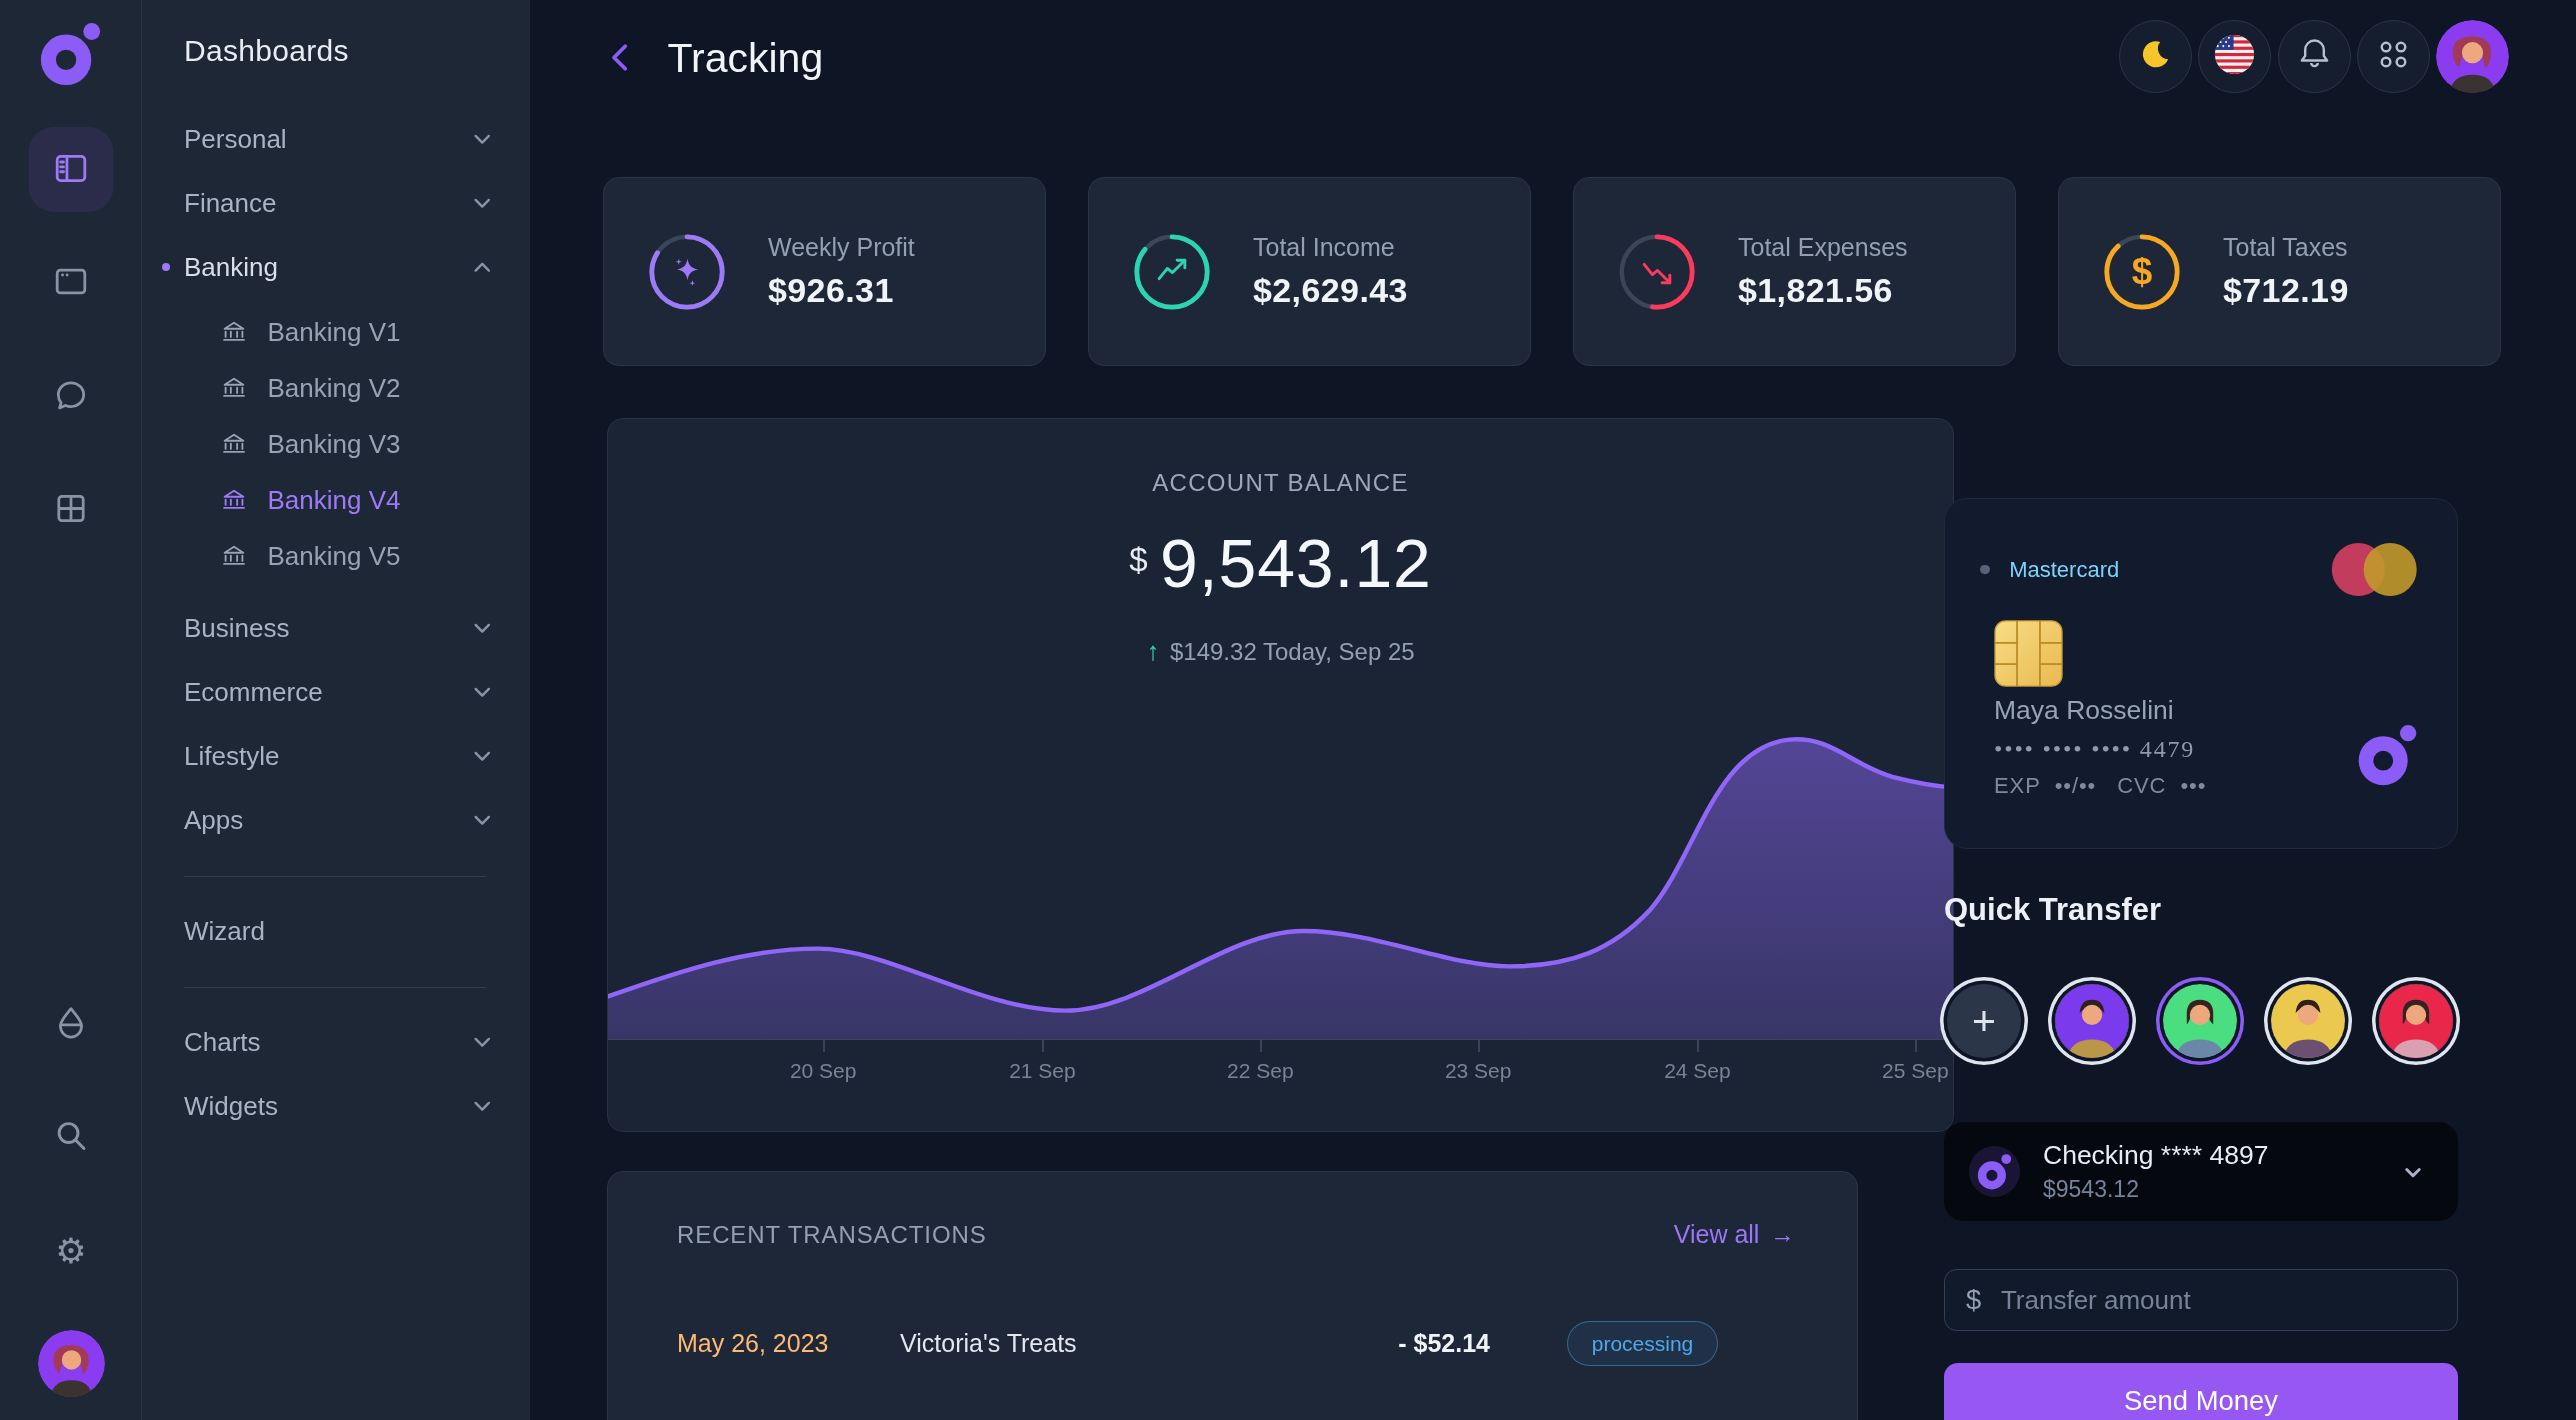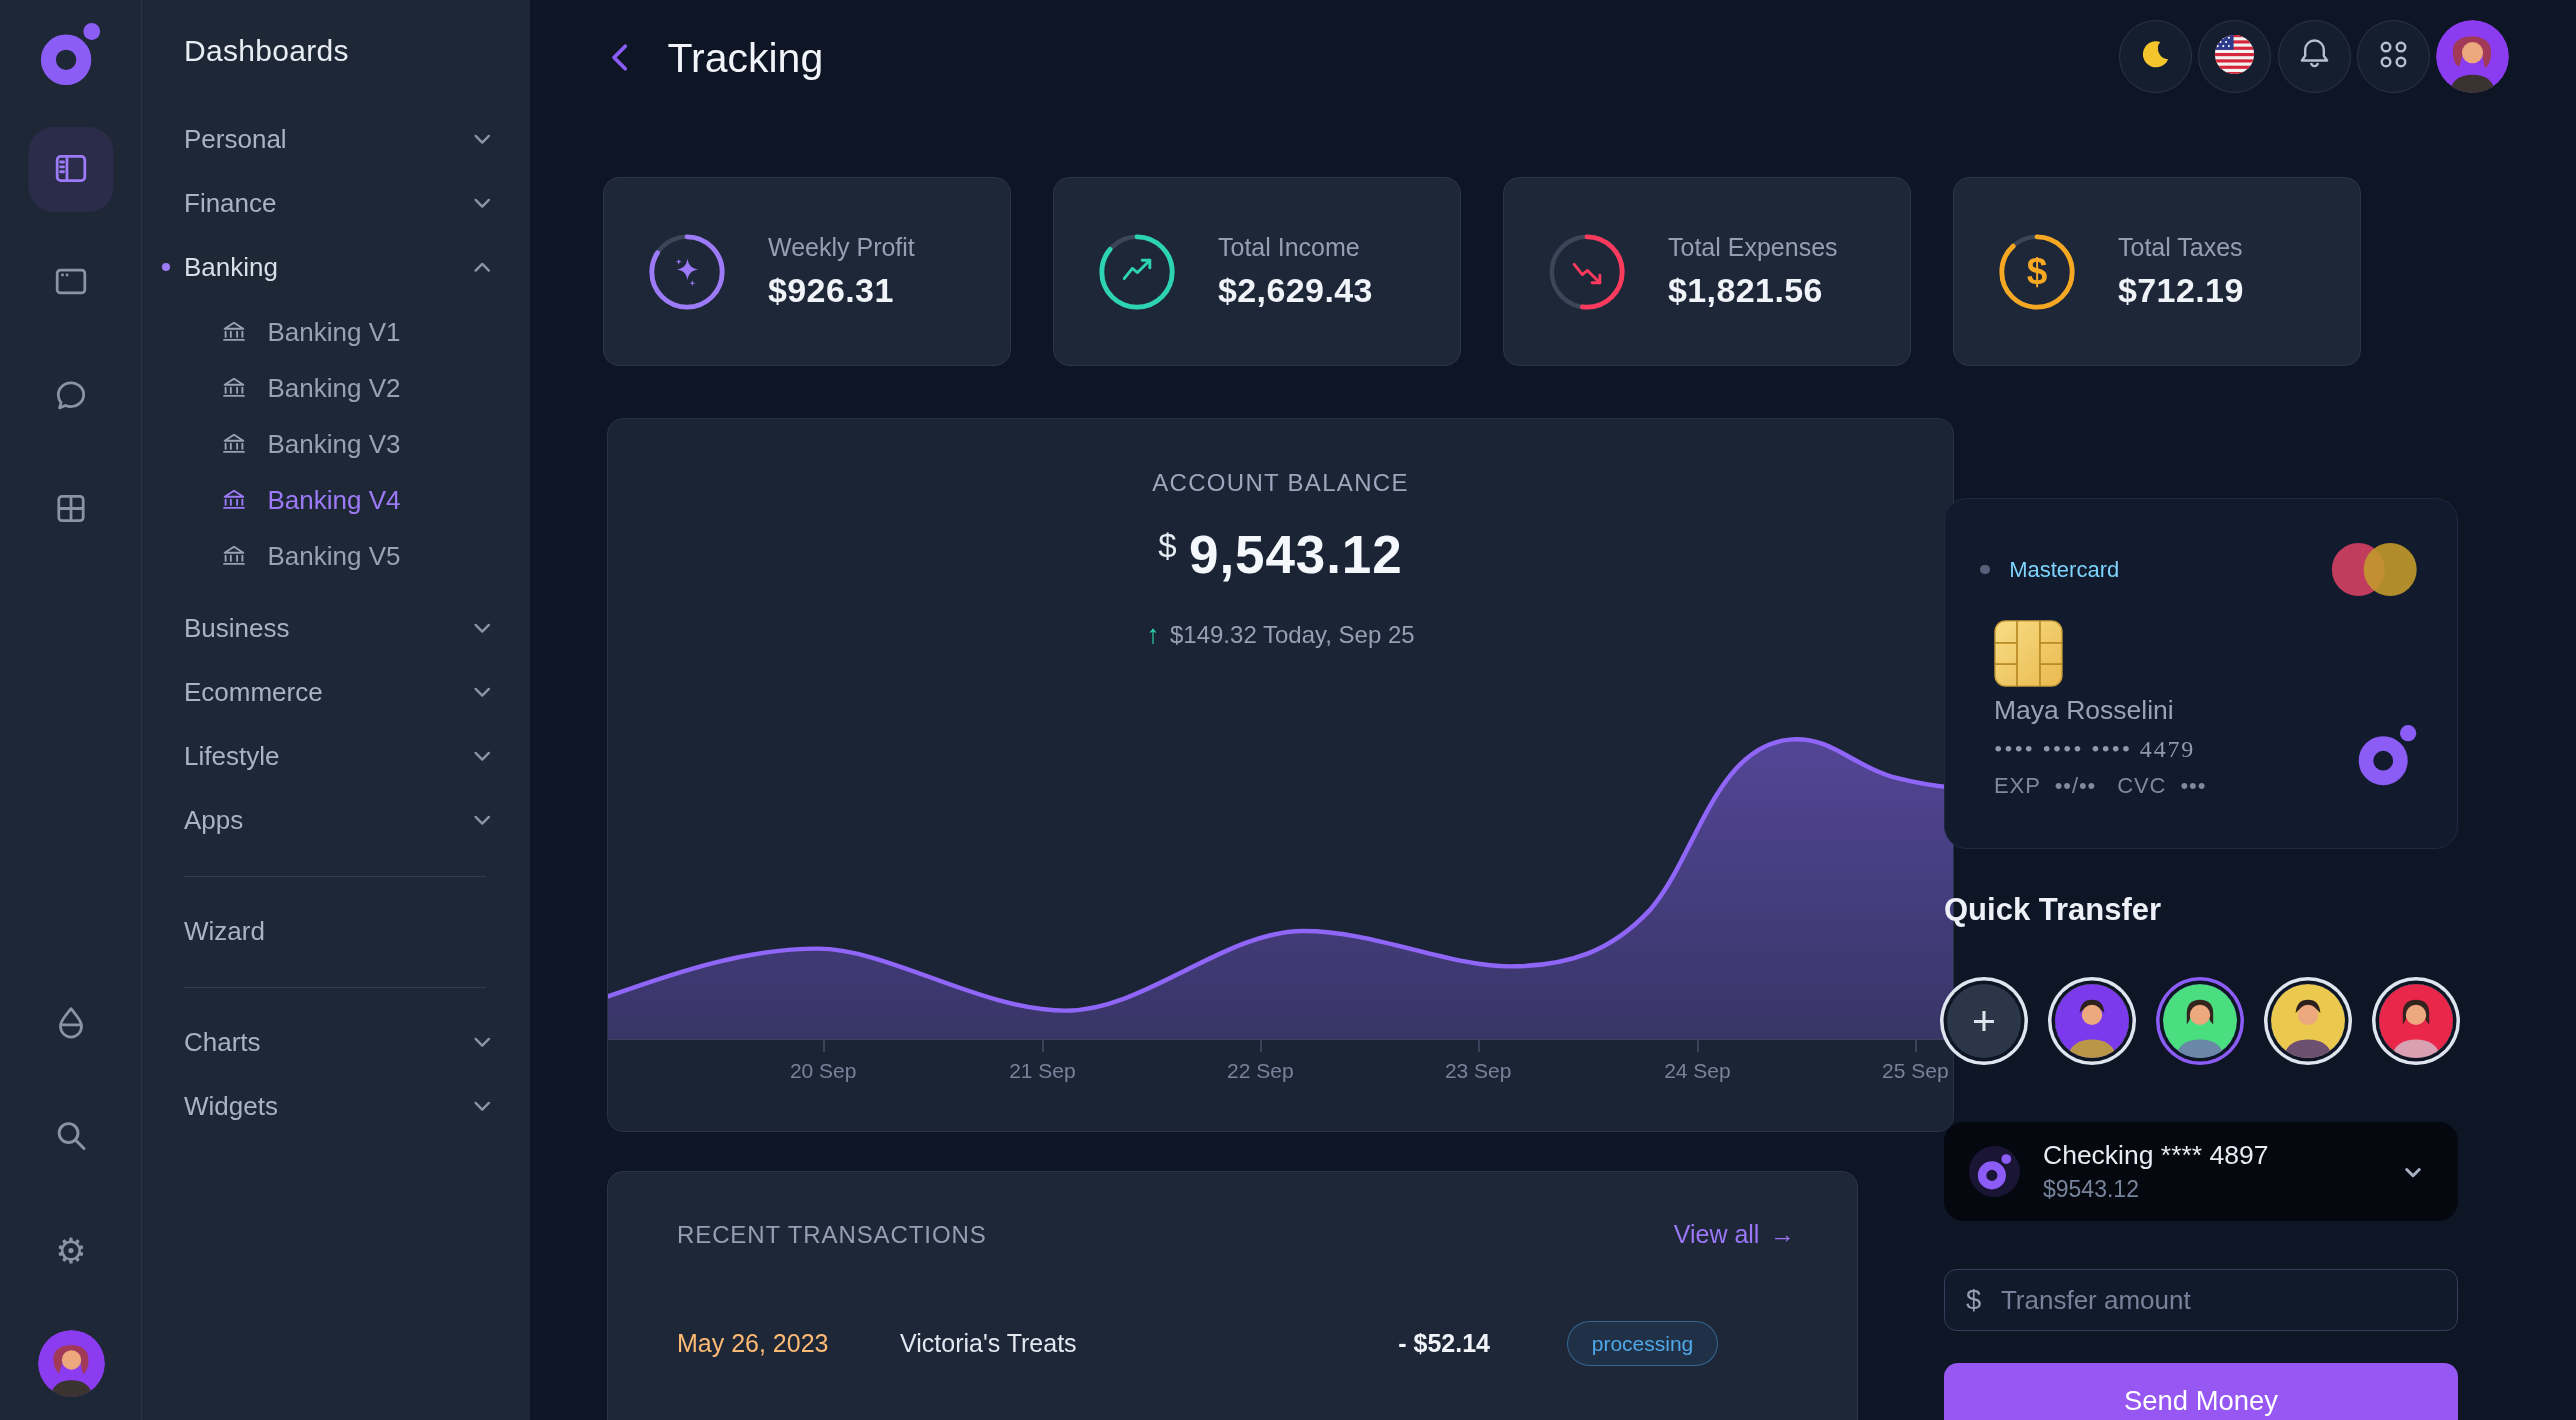--- a/index.html
+++ b/index.html
@@ -35,39 +35,39 @@
   .main-header{position:absolute;left:602px;top:35px;display:flex;align-items:center;gap:26.5px;}
   .back-btn{width:39px;height:42px;display:flex;align-items:center;justify-content:center;cursor:pointer;}
   .page-title{font-size:41px;font-weight:500;color:#f1f4f9;}
   .topbar-actions{position:absolute;top:19.5px;right:67px;display:flex;gap:6.2px;align-items:center;}
   .tb-btn{width:73px;height:73px;border-radius:50%;background:#151e2e;border:0.9px solid #2b3547;
           display:flex;align-items:center;justify-content:center;cursor:pointer;}
   .tb-btn svg{width:41px;height:41px;}
   .tb-avatar{width:73px;height:73px;border-radius:50%;overflow:hidden;cursor:pointer;}
 
   
-  .stats-row{position:absolute;left:603px;top:177px;width:1758px;display:flex;gap:42px;}
+  .stats-row{position:absolute;left:603px;top:177px;width:1898px;display:flex;gap:42px;}
   .stat-card{flex:1;height:189px;background:#1e2737;border:0.9px solid #2b3548;border-radius:16px;
              display:flex;align-items:center;padding-left:39px;gap:37px;}
   .ring-wrap{position:relative;width:88px;height:88px;flex:none;}
   .ring-wrap svg.ring{position:absolute;inset:0;}
   .ring-icon{position:absolute;inset:0;display:flex;align-items:center;justify-content:center;}
   .ring-icon svg{width:37px;height:37px;}
   .ring-icon .dollar{font-size:37px;font-weight:600;}
   .stat-label{font-size:25px;color:#93a0b4;}
   .stat-value{font-size:34px;font-weight:700;color:#f0f4f9;margin-top:8.8px;letter-spacing:0.4px;}
 
   
   .balance-card{position:absolute;left:607px;top:418px;width:1347px;height:714px;background:#1b2434;
                 border:0.9px solid #273246;border-radius:16px;overflow:hidden;}
   .bal-head{position:absolute;top:50px;left:0;right:0;text-align:center;z-index:2;}
   .bal-title{font-size:24px;letter-spacing:1.3px;color:#9aa7bc;}
   .bal-value-row{margin-top:26.5px;color:#f4f7fb;}
   .bal-currency{font-size:33px;vertical-align:16px;margin-right:12.4px;color:#e8edf4;}
-  .bal-value{font-size:53px;font-weight:700;letter-spacing:0.9px;text-align:center;}
+  .bal-value{font-size:68px;font-weight:400;letter-spacing:0.9px;text-align:center;}
   .bal-delta{margin-top:34px;font-size:24px;color:#93a0b4;}
   .bal-delta .up-arrow{color:#2dd4a8;margin-right:10.6px;font-size:26px;}
   .plot{position:absolute;left:0;top:0;width:100%;height:620px;}
   .axis-line{position:absolute;top:620px;left:0;right:0;height:0.9px;background:#39445a;}
   .tick{position:absolute;top:621px;width:1.8px;height:11.5px;background:#39445a;}
   .tick-label{position:absolute;top:640px;transform:translateX(-50%);font-size:21px;color:#76839a;white-space:nowrap;}
 
   
   .tx-card{position:absolute;left:607px;top:1171px;width:1251px;height:548px;background:#1e2737;
            border:0.9px solid #2b3548;border-radius:16px;padding:48px 62px 0 69px;}

